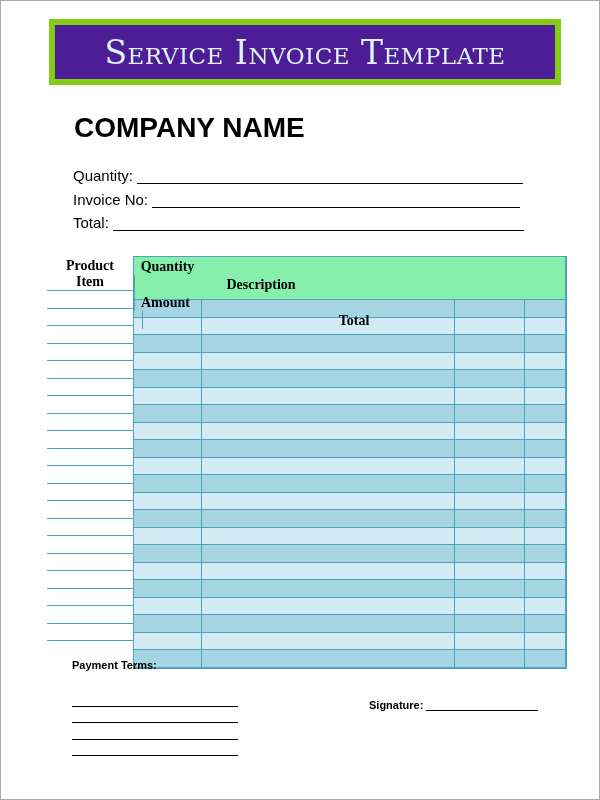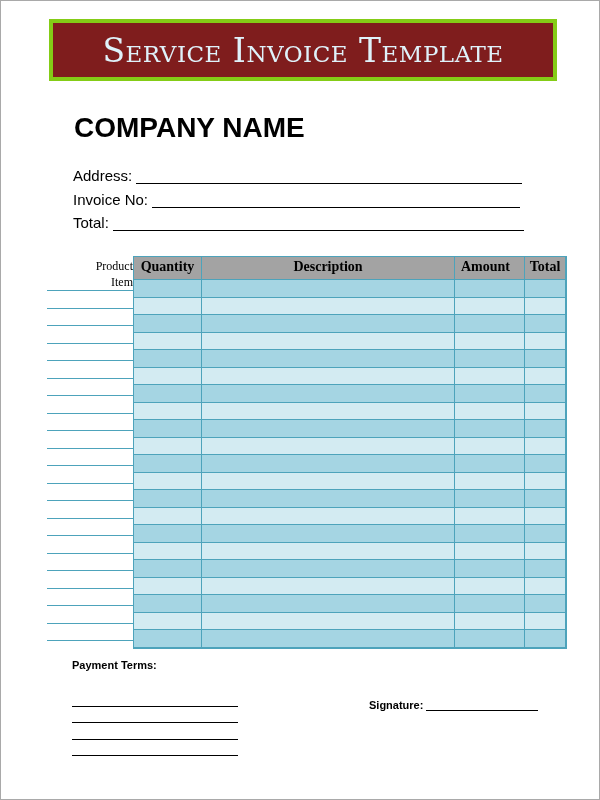--- a/index.html
+++ b/index.html
@@ -6,21 +6,21 @@
   body {
     width:600px; height:800px; position:relative; overflow:hidden;
     background:#ffffff; font-family:"Liberation Sans", sans-serif; color:#000;
   }
   .page-border {
     position:absolute; left:0; top:0; width:598px; height:798px;
     border:1px solid #a9a9a9; pointer-events:none;
   }
   .title-banner {
     position:absolute; left:49px; top:19px; width:500px; height:54px;
-    background:#7f1d1d; border:4px solid #84cc16;
+    background:#4c1d95; border:6px solid #84cc16;
     display:flex; align-items:center; justify-content:center;
   }
   .title-text {
     font-family:"DejaVu Serif", "Liberation Serif", serif;
     color:#dff2fa; font-size:24px; font-variant:small-caps; letter-spacing:0.5px;
     font-weight:normal; white-space:nowrap;
   }
   .title-text { font-size:33px; }
   .company-name {
     position:absolute; left:74px; top:112px;
@@ -32,29 +32,29 @@
   }
   .field .line {
     display:inline-block; border-bottom:1px solid #000; height:14px; margin-left:4px;
   }
   .f-address { top:167px; }
   .f-invoice { top:191px; }
   .f-date    { top:214px; }
 
   
   .tbl-head-product {
-    position:absolute; left:47px; top:258px; width:86px; text-align:right;
-    font-family:"Liberation Serif", serif; font-weight:normal; font-size:12px; line-height:16px;
+    position:absolute; left:47px; top:258px; width:86px; text-align:center;
+    font-family:"Liberation Serif", serif; font-weight:bold; font-size:14px; line-height:16px;
   }
   .grid {
     position:absolute; left:133px; top:256px; width:431px;
     border:1px solid #4da3bb; border-right-width:2px; border-bottom-width:2px;
   }
   .grid-row { display:flex; height:17.5px; border-top:1px solid #4da3bb; box-sizing:border-box; }
-  .grid-row.head { height:22px; border-top:none; background:#a3a3a3; }
+  .grid-row.head { height:42px; border-top:none; background:#86efac;flex-direction:column; }
   .grid-row.dark { background:#a5d5e3; }
   .grid-row.light { background:#d3ebf2; }
   .cell { box-sizing:border-box; border-left:1px solid #4da3bb; height:100%; }
   .cell:first-child { border-left:none; }
   .c-qty { width:67px; }
   .c-desc { width:253px; }
   .c-amt { width:62px; }
   .c-tot { flex:1;margin-left:8px; }
   .head .cell {
     font-family:"Liberation Serif", serif; font-weight:bold; font-size:14px;
@@ -79,21 +79,21 @@
 
 <div class="page-border"></div>
 
 <div class="title-banner">
   <span class="title-text">Service Invoice Template</span>
 </div>
 
 <div class="company-name">COMPANY NAME</div>
 
 <div class="field f-address">
-  <span>Address:</span>
+  <span>Quantity:</span>
   <span class="line" style="width:386px"></span>
 </div>
 <div class="field f-invoice">
   <span>Invoice No:</span>
   <span class="line" style="width:368px"></span>
 </div>
 <div class="field f-date">
   <span>Total:</span>
   <span class="line" style="width:411px"></span>
 </div>

